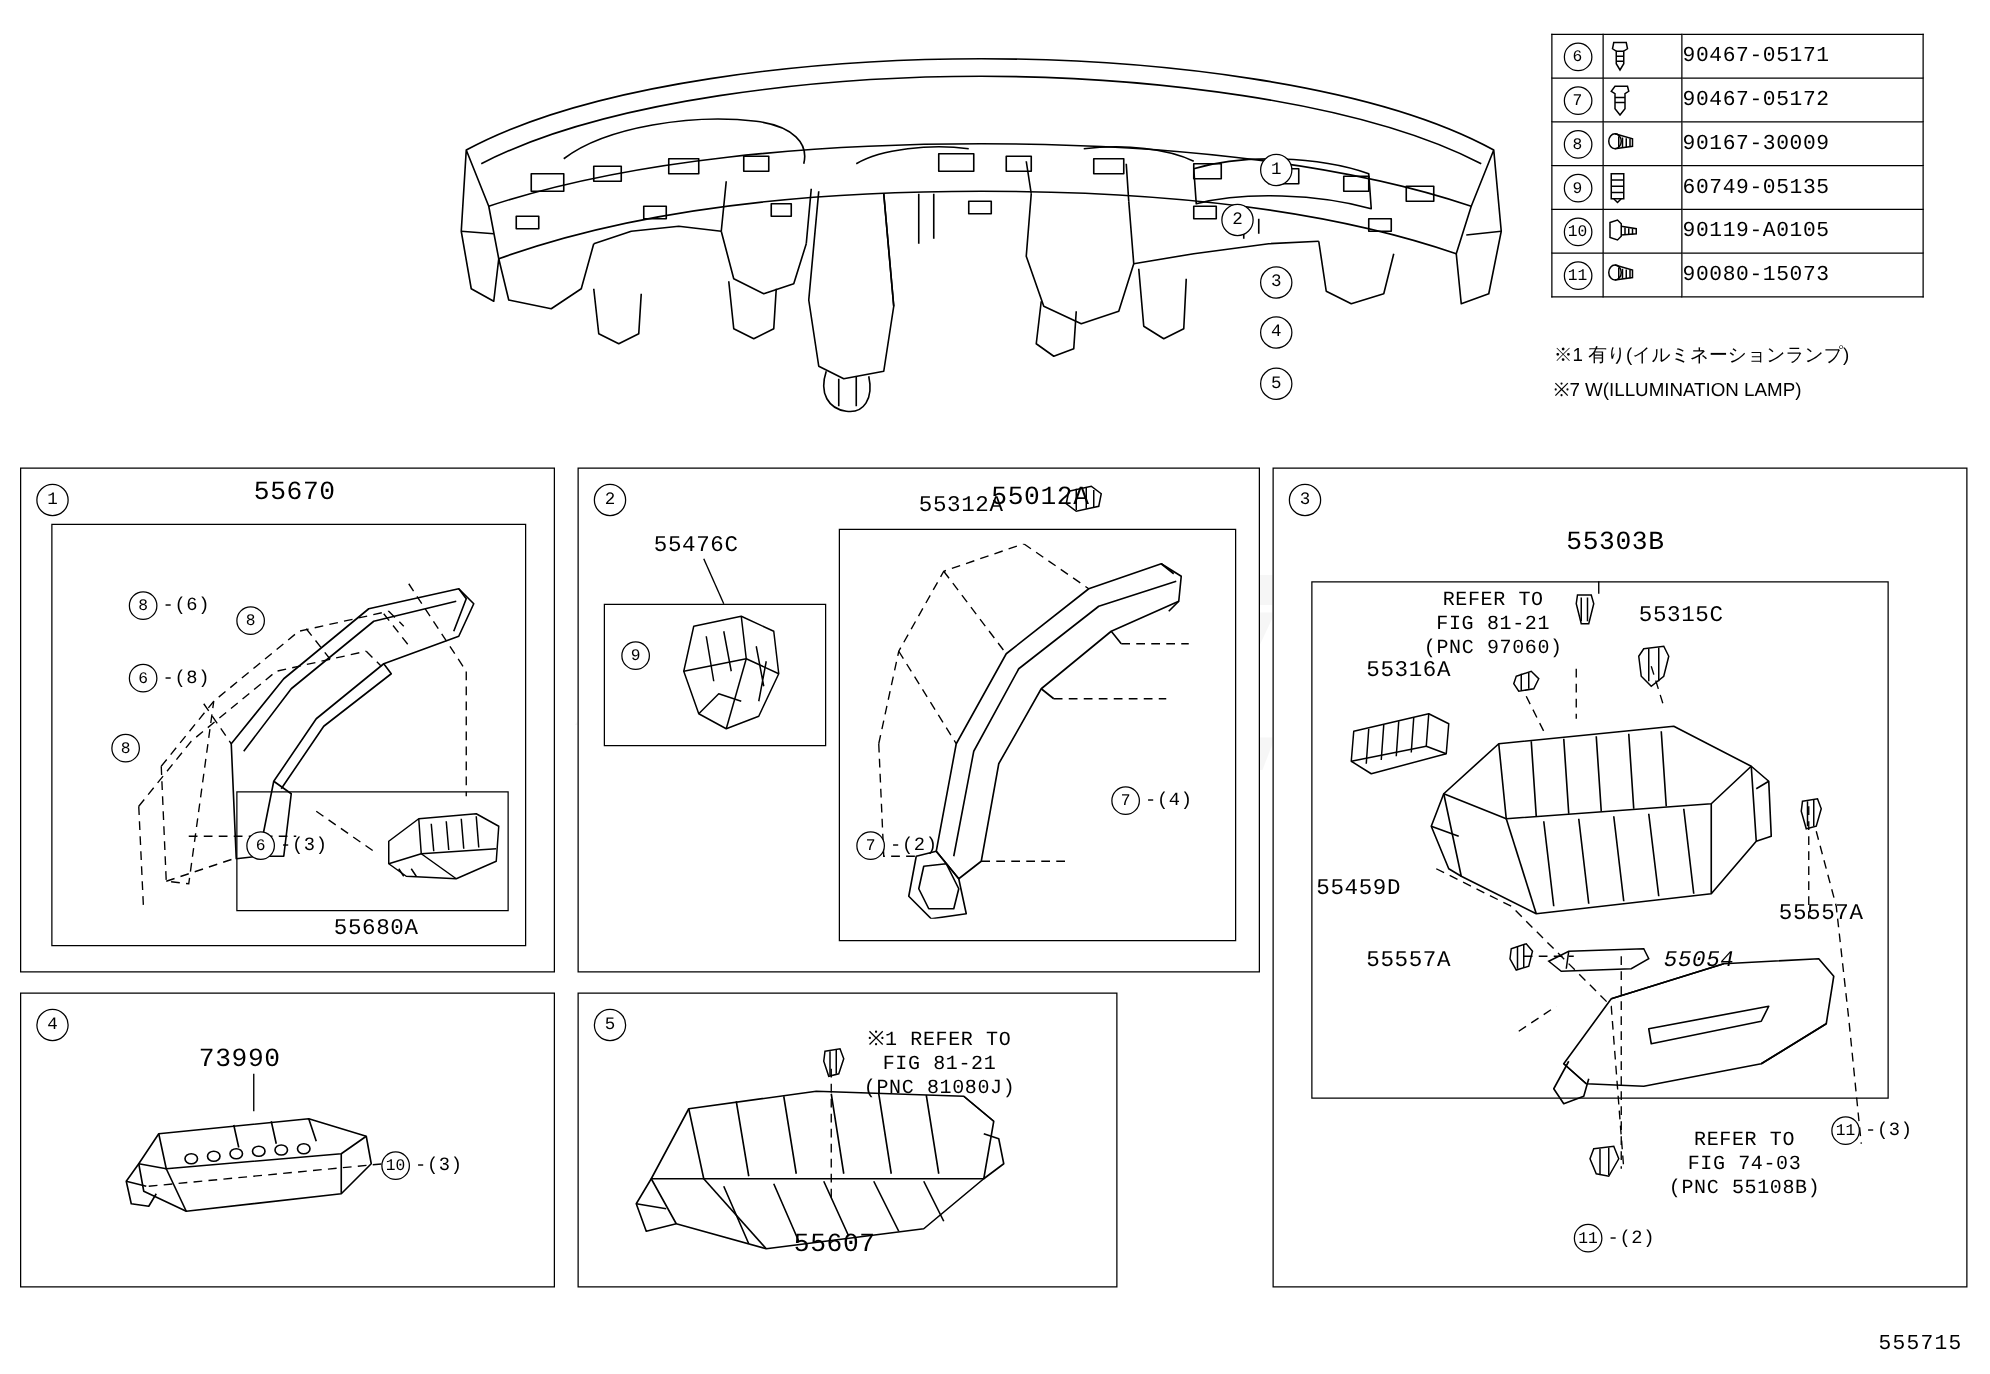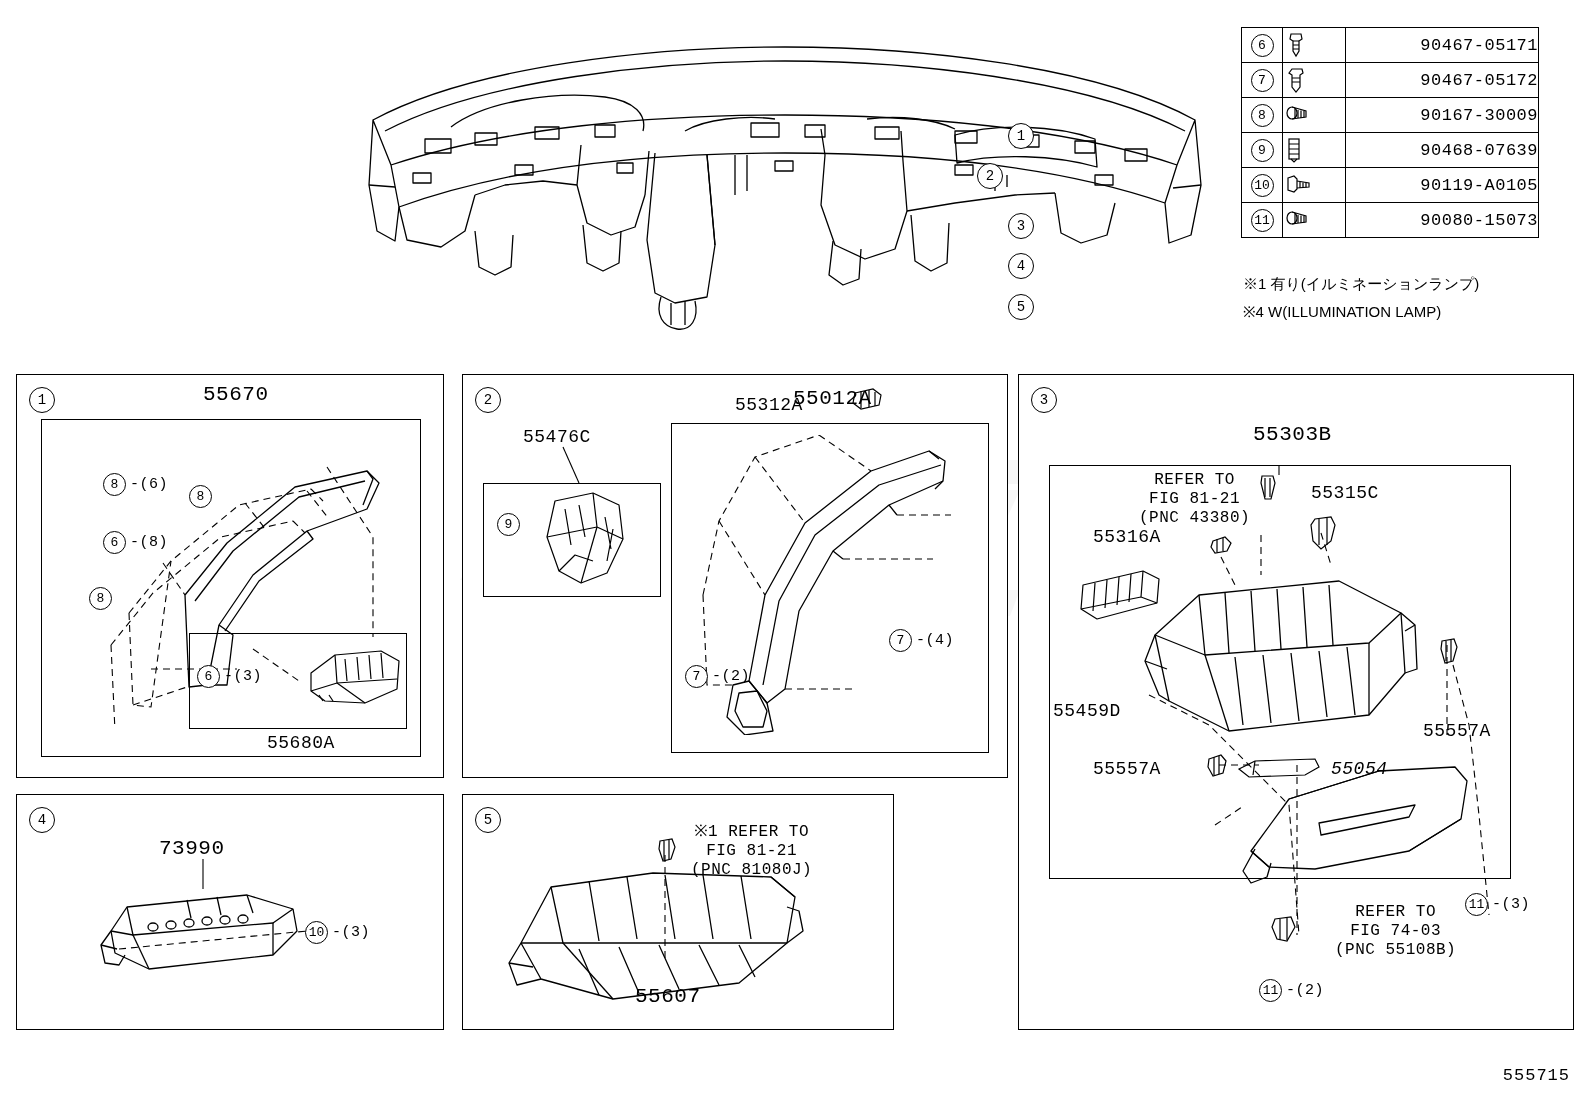--- a/index.html
+++ b/index.html
@@ -44,21 +44,21 @@
   }
   .parts-table td {
     border: 1.5px solid #000;
     height: 34px;
     vertical-align: middle;
     padding: 0;
   }
   .pt-num { width: 40px; text-align: center; }
   .pt-ico { width: 62px; text-align: center; }
   .pt-code {
-    text-align: right;
+    text-align: left;
     font-size: 17px;
     letter-spacing: 0.5px;
     font-family: "Liberation Mono", monospace;
   }
 
   .note-line {
     position: absolute;
     left: 1243px;
     font-size: 15px;
     font-family: "Liberation Sans", sans-serif;
@@ -264,21 +264,21 @@
       </td>
       <td class="pt-ico">
         <svg width="22" height="28" viewBox="0 0 22 28">
             <g fill="none" stroke="#000" stroke-width="1.2">
               <rect x="6" y="3" width="10" height="20"></rect>
               <path d="M6 8 L16 8 M6 13 L16 13 M6 18 L16 18"></path>
               <path d="M8 23 L11 26 L14 23"></path>
             </g>
           </svg>
       </td>
-      <td class="pt-code">90468-07639</td>
+      <td class="pt-code">60749-05135</td>
     </tr>
     <tr>
       <td class="pt-num">
         <div class="circ xs" style="margin:0 auto;">
             <span>10</span>
           </div>
       </td>
       <td class="pt-ico">
         <svg width="30" height="26" viewBox="0 0 30 26">
             <g fill="none" stroke="#000" stroke-width="1.2">
@@ -304,21 +304,21 @@
               <path d="M12 7 L12 16 M15 8 L15 16 M18 8.5 L18 16 M21 9 L21 15.5"></path>
             </g>
           </svg>
       </td>
       <td class="pt-code">90080-15073</td>
     </tr>
   </tbody>
 </table>
 
 <div class="note-line" style="top:275px;">※1 有り(イルミネーションランプ)</div>
-<div class="note-line" style="top:301px;">※4 W(ILLUMINATION LAMP)</div>
+<div class="note-line" style="top:301px;">※7 W(ILLUMINATION LAMP)</div>
 
 <div class="panel" style="left:16px; top:374px; width:428px; height:404px;">
   <div class="panel-badge circ sm">
       <span>1</span>
     </div>
   <div class="lbl" style="left:186px; top:8px; font-size:21px;">55670</div>
 
   <div class="inner-box" style="left:24px; top:44px; width:380px; height:338px;"></div>
 
   <div class="abs" style="left:50px; top:60px; width:340px; height:290px;">
@@ -602,21 +602,21 @@
       </g>
       <g fill="none" stroke="#000" stroke-width="1.1">
         <path d="M230 -42 L230 10"></path>
       </g>
     </svg>
   </div>
 
   <div class="lbl rt" style="left:120px; top:96px;">
     <div>REFER TO</div>
     <div>FIG 81-21</div>
-    <div>(PNC 43380)</div>
+    <div>(PNC 97060)</div>
   </div>
   <div class="lbl" style="left:74px; top:152px;">55316A</div>
   <div class="lbl" style="left:292px; top:108px;">55315C</div>
   <div class="lbl" style="left:34px; top:326px;">55459D</div>
   <div class="lbl" style="left:404px; top:346px;">55557A</div>
   <div class="lbl" style="left:74px; top:384px;">55557A</div>
   <div class="lbl" style="left:312px; top:384px;font-style:italic;">55054</div>
 
   <div class="lbl rt" style="left:316px; top:528px;">
     <div>REFER TO</div>

